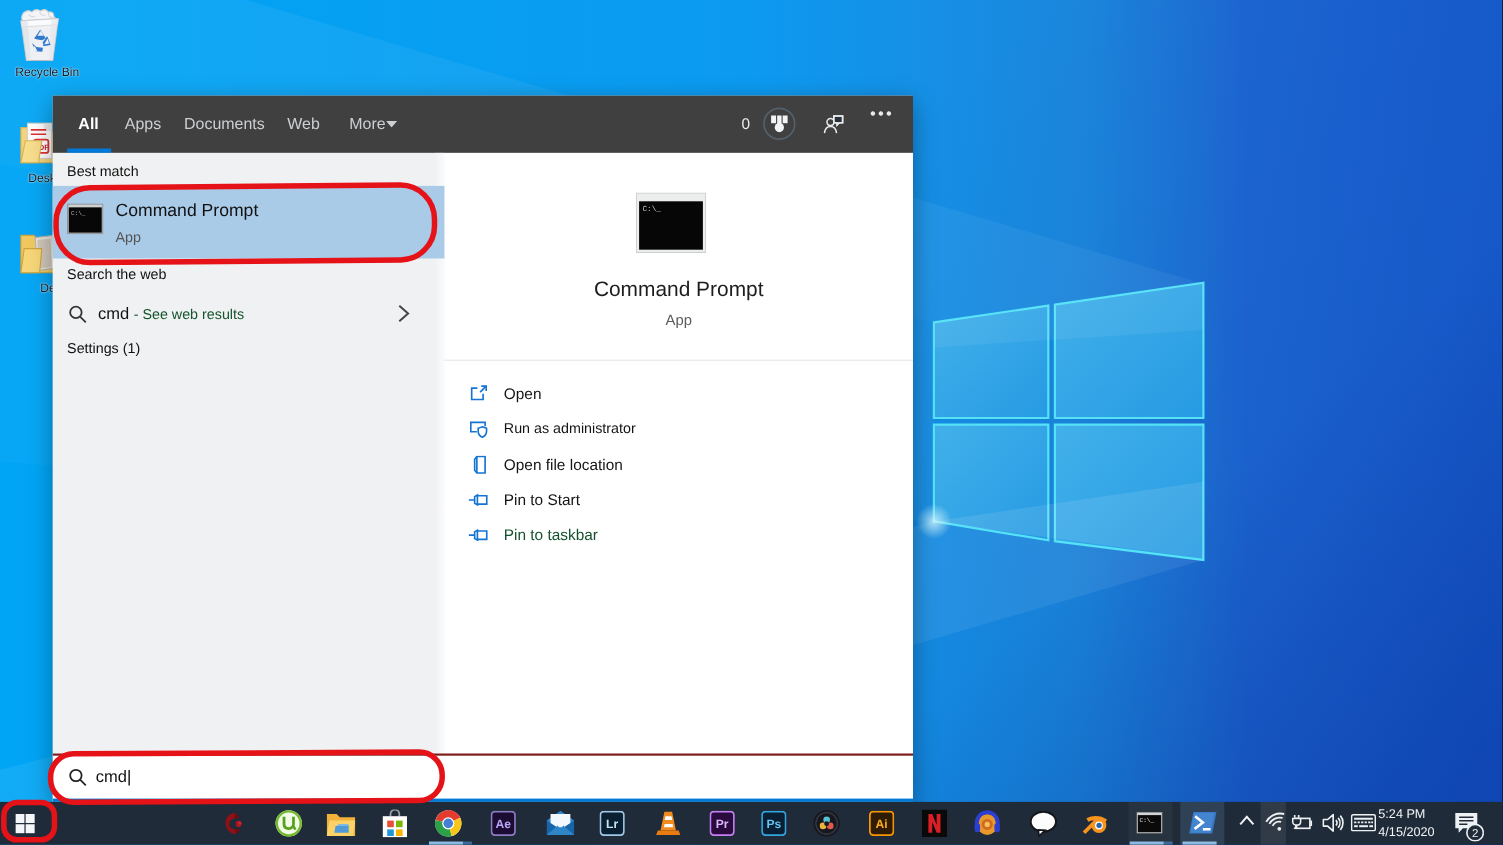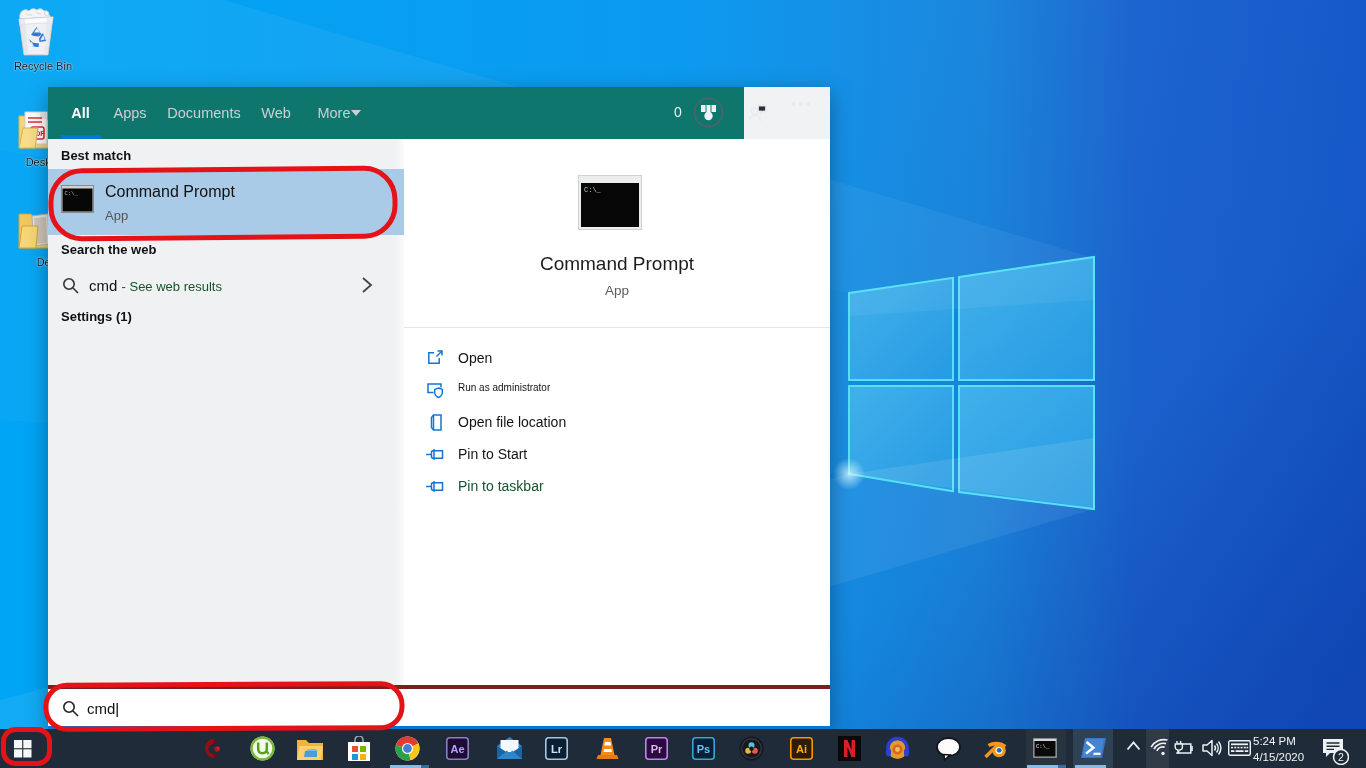--- a/index.html
+++ b/index.html
@@ -1,28 +1,28 @@
 <!DOCTYPE html>
 <html><head><meta charset="utf-8">
 <style>
 html,body{margin:0;padding:0;background:#000}
 #stage{position:relative;width:1366px;height:768px;overflow:hidden;font-family:"Liberation Sans",sans-serif;}
 .abs{position:absolute}
 #wall{position:absolute;left:0;top:0}
 
 #panel{position:absolute;left:48px;top:87px;width:782px;height:642px;background:#f1f2f3;box-shadow:0 6px 20px rgba(0,0,0,.35)}
-#tabs{position:absolute;left:0;top:0;width:696px;height:52px;background:#0f766e}
+#tabs{position:absolute;left:0;top:0;width:782px;height:52px;background:#404040}
 .tab{position:absolute;top:18px;transform:translateX(-50%);font-size:14.5px;color:#ccd0d2;white-space:nowrap}
 .tab.sel{color:#fff;font-weight:bold}
 #talll{position:absolute;left:13px;top:48px;width:40px;height:4px;background:#0078d7}
 #leftpane{position:absolute;left:0;top:52px;width:356px;height:546px;background:#f0f1f2}
 #rightpane{position:absolute;left:356px;top:52px;width:426px;height:546px;background:#ffffff}
-.h13{position:absolute;font-size:13px;font-weight:bold;color:#111}
+.h13{position:absolute;font-size:13px;font-weight:normal;color:#111}
 #bestrow{position:absolute;left:0;top:82px;width:356px;height:66px;background:#a9cbe8}
-#searchrow{position:absolute;left:0;top:598px;width:782px;height:44px;background:#fff;border-top:4px solid #7f1d1d;border-bottom:3px solid #0078d7;box-sizing:border-box}
+#searchrow{position:absolute;left:0;top:598px;width:782px;height:44px;background:#fff;border-top:2px solid #7f1d1d;border-bottom:3px solid #0078d7;box-sizing:border-box}
 
 #taskbar{position:absolute;left:0;top:729px;width:1366px;height:39px;background:#1f2b38}
 #annot{position:absolute;left:0;top:0;pointer-events:none}
 .dlabel{position:absolute;font-size:11px;color:#0a1520;text-align:right;text-shadow:0 0 2px #bfeaff,0 0 1px #eaffff;white-space:nowrap}
 </style></head>
 <body>
 <div id="stage">
 
 <svg id="wall" width="1366" height="768" viewBox="0 0 1366 768">
  <defs>
@@ -170,21 +170,21 @@
  <svg class="abs" style="left:379px;top:263px" width="16" height="16" viewBox="0 0 16 16" fill="none" stroke="#1474d4" stroke-width="1.5">
   <path d="M12.2 8 v5.2 h-10.4 v-10.4 h5.2"></path>
         <path d="M9.5 6.5 L15 1"></path>
         <path d="M10.5 1 H15 V5.5"></path>
  </svg>
  <div class="abs" style="left:410px;top:263px;font-size:14px;color:#141414">Open</div>
  <svg class="abs" style="left:379px;top:295px" width="17" height="17" viewBox="0 0 17 17" fill="none" stroke="#1474d4" stroke-width="1.5">
   <path d="M6.5 10.5 H1 V2 H14 V5.5"></path>
   <path d="M11.5 6 l3.8 1.4 v3.2 c0 2.4 -2.4 4.4 -3.8 4.9 c-1.4 -0.5 -3.8 -2.5 -3.8 -4.9 v-3.2 z"></path>
  </svg>
- <div class="abs" style="left:410px;top:295px;font-size:10px;color:#141414">Run as administrator</div>
+ <div class="abs" style="left:410px;top:295px;font-size:13px;color:#141414">Run as administrator</div>
  <svg class="abs" style="left:380px;top:327px" width="16" height="17" viewBox="0 0 16 17" fill="none" stroke="#1474d4" stroke-width="1.5">
   <path d="M5.5 1 H13 V16 H5.5 L3.5 13.5 V3.5 Z"></path>
   <path d="M5.5 1 L5.5 16"></path>
  </svg>
  <div class="abs" style="left:410px;top:327px;font-size:14px;color:#141414">Open file location</div>
  <svg class="abs" style="left:378px;top:360px" width="18" height="15" viewBox="0 0 18 15" fill="none" stroke="#1474d4" stroke-width="1.5">
   <path d="M0 7.5 H5"></path>
         <path d="M5.5 4.5 L8 3 V12 L5.5 10.5 Z"></path>
         <path d="M8 3.7 H16.5 V11.3 H8"></path>
  </svg>

